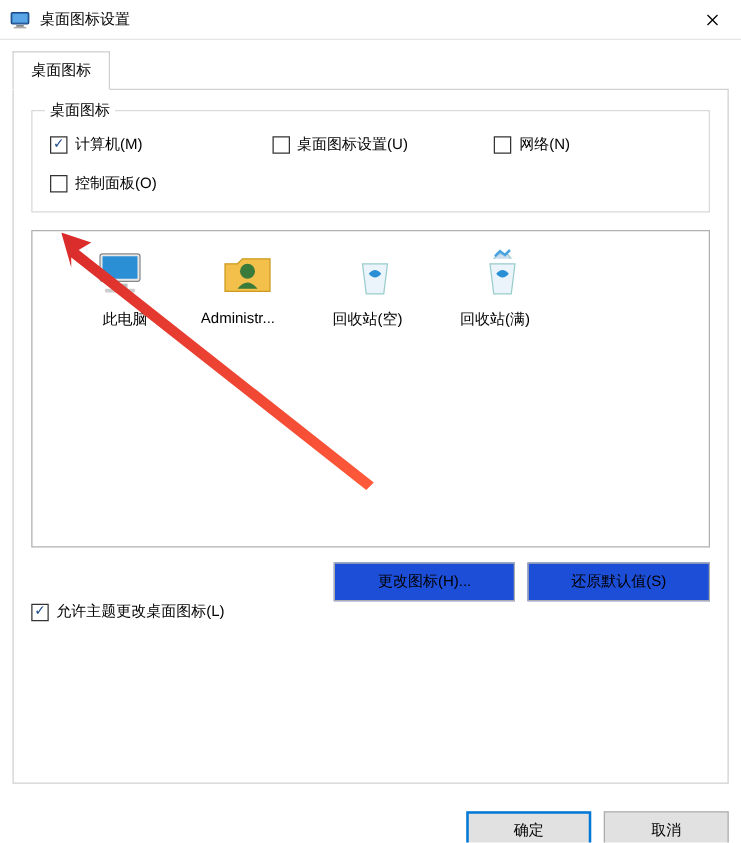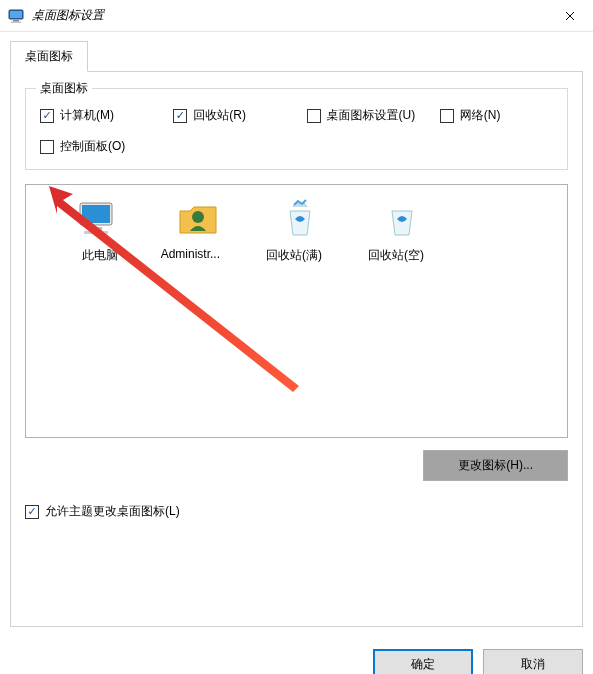--- a/index.html
+++ b/index.html
@@ -18,21 +18,20 @@
       padding: 0 0 0 8px;
       border-bottom: 1px solid #e5e5e5;
     }
     .titlebar-icon {
       width: 16px; height: 16px;
       margin-right: 8px;
     }
     .titlebar-text {
       flex: 1;
       color: #000;
-      font-style: italic;
     }
     .close-btn {
       width: 46px; height: 32px;
       display: flex; align-items: center; justify-content: center;
       cursor: pointer;
       font-size: 14px;
     }
     .content {
       padding: 8px 10px 10px 10px;
     }
@@ -65,21 +64,21 @@
     }
     .group-title {
       position: absolute;
       top: -9px;
       left: 10px;
       background: #fff;
       padding: 0 4px;
     }
     .checkbox-grid {
       display: grid;
-      grid-template-columns: 1fr 1fr 1fr 1fr;
+      grid-template-columns: 1fr 1fr 1fr;
       gap: 14px 20px;
     }
     .cb-row {
       display: flex;
       align-items: center;
       gap: 6px;
     }
     .cb {
       width: 14px; height: 14px;
       border: 1px solid #333;
@@ -122,29 +121,28 @@
       max-width: 84px;
     }
     .action-row {
       display: flex;
       justify-content: flex-end;
       gap: 10px;
       margin-top: 12px;
     }
     .btn {
       border: 1px solid #adadad;
-      background: #a3a3a3;
+      background: #1d4ed8;
       padding: 6px 34px;
       font-size: 12px;
       font-family: inherit;
       cursor: pointer;
       min-width: 120px;
     }
     .allow-row {
-      margin-top: 22px;
       display: flex;
       align-items: center;
       gap: 6px;
     }
     .dialog-btns {
       display: flex;
       justify-content: flex-end;
       gap: 10px;
       padding: 12px 10px 10px 10px;
     }
@@ -211,24 +209,20 @@
     </svg>
 
     <div class="group-box">
       <span class="group-title">桌面图标</span>
       <div class="checkbox-grid">
         <label class="cb-row">
           <span class="cb checked"></span>
           <span>计算机(M)</span>
         </label>
         <label class="cb-row">
-          <span class="cb checked"></span>
-          <span>回收站(R)</span>
-        </label>
-        <label class="cb-row">
           <span class="cb"></span>
           <span>桌面图标设置(U)</span>
         </label>
         <label class="cb-row">
           <span class="cb"></span>
           <span>网络(N)</span>
         </label>
         <label class="cb-row">
           <span class="cb"></span>
           <span>控制面板(O)</span>
@@ -255,40 +249,41 @@
             <circle cx="22" cy="20" r="6" fill="#3a7a3a"></circle>
             <path d="M14 34 Q22 24 30 34 Z" fill="#3a7a3a"></path>
           </svg>
         </span>
         <span class="preview-label">Administr...</span>
       </div>
       <div class="preview-item">
         <span class="preview-icon">
           <svg viewBox="0 0 44 44" width="44" height="44">
             <path d="M12 14 L32 14 L29 38 L15 38 Z" fill="#eaf4fa" stroke="#9cc"></path>
+            <path d="M17 22 Q22 16 27 22 Q22 28 17 22" fill="#2b8fd6"></path>
+          </svg>
+        </span>
+        <span class="preview-label">回收站(空)</span>
+      </div>
+      <div class="preview-item">
+        <span class="preview-icon">
+          <svg viewBox="0 0 44 44" width="44" height="44">
+            <path d="M12 14 L32 14 L29 38 L15 38 Z" fill="#eaf4fa" stroke="#9cc"></path>
             <path d="M15 10 L18 6 L26 6 L29 10" fill="#cde" stroke="#9cc"></path>
             <path d="M17 22 Q22 16 27 22 Q22 28 17 22" fill="#2b8fd6"></path>
             <path d="M16 8 L20 4 L24 7 L28 3" stroke="#4aa3e0" stroke-width="2" fill="none"></path>
           </svg>
         </span>
         <span class="preview-label">回收站(满)</span>
       </div>
-      <div class="preview-item">
-        <span class="preview-icon">
-          <svg viewBox="0 0 44 44" width="44" height="44">
-            <path d="M12 14 L32 14 L29 38 L15 38 Z" fill="#eaf4fa" stroke="#9cc"></path>
-            <path d="M17 22 Q22 16 27 22 Q22 28 17 22" fill="#2b8fd6"></path>
-          </svg>
-        </span>
-        <span class="preview-label">回收站(空)</span>
-      </div>
     </div>
 
     <div class="action-row">
       <button class="btn">更改图标(H)...</button>
+      <button class="btn">还原默认值(S)</button>
     </div>
 
     <div class="allow-row">
       <span class="cb checked"></span>
       <span>允许主题更改桌面图标(L)</span>
     </div>
 
   </div>
 </div>
 

